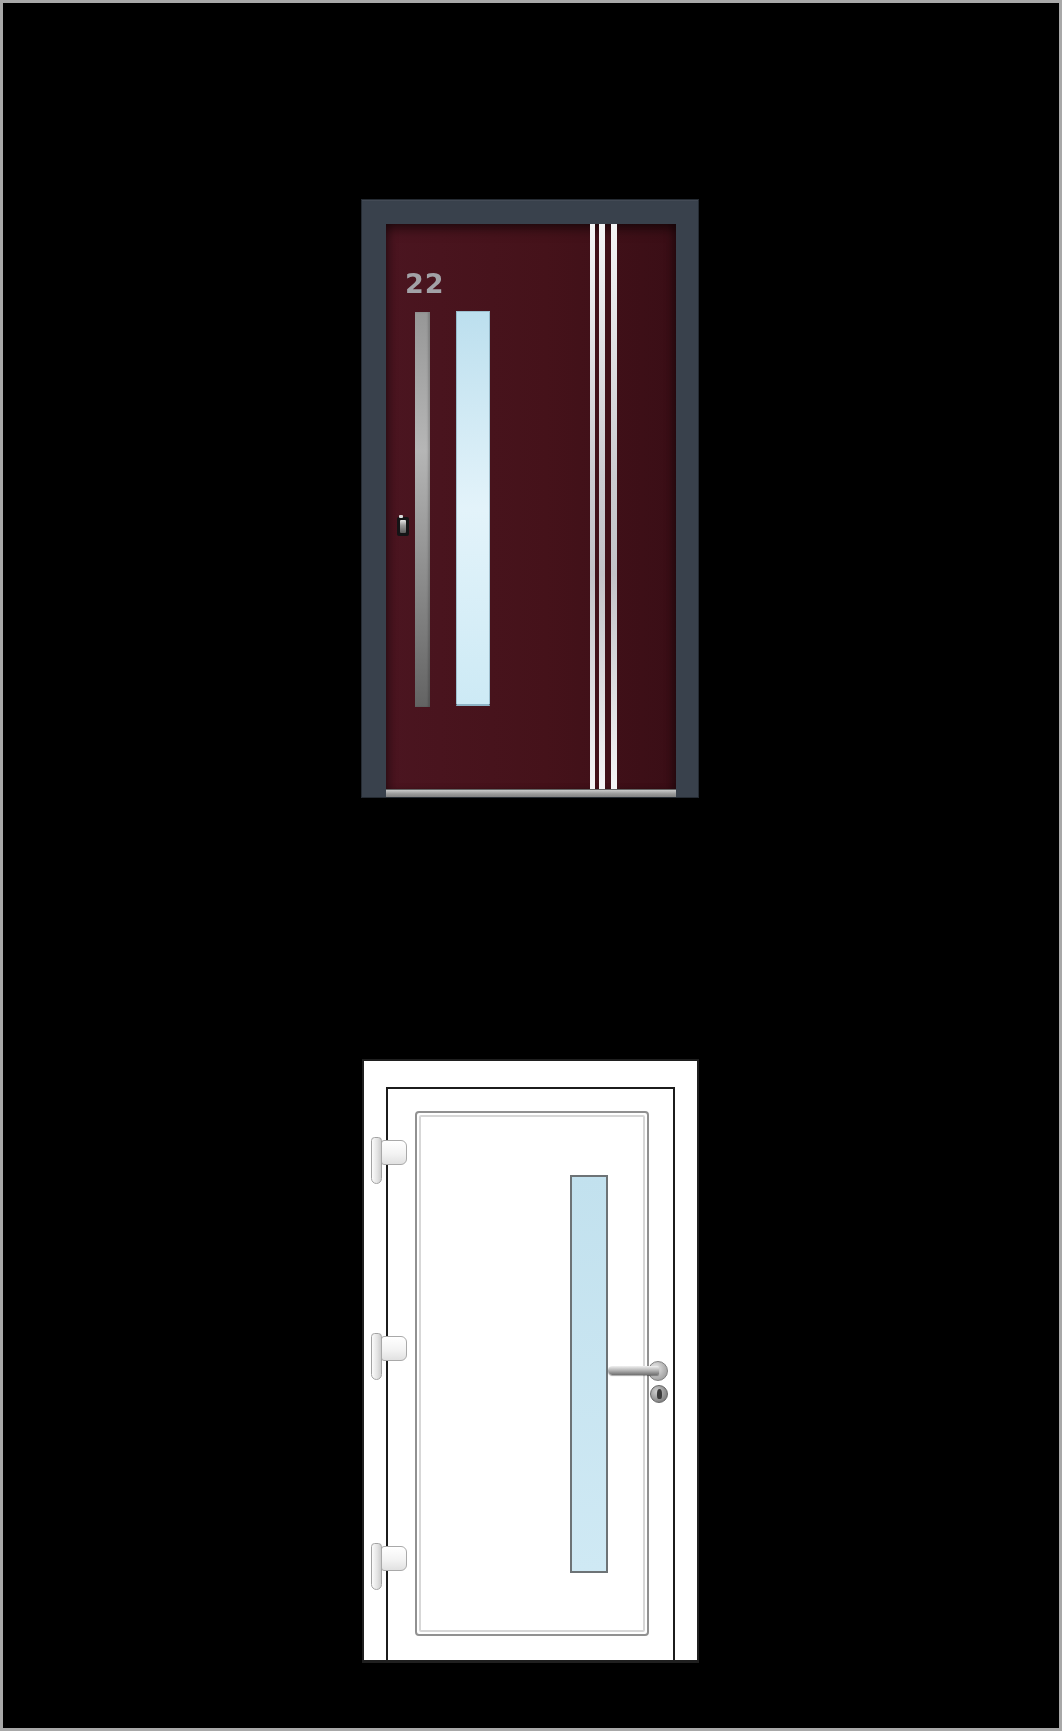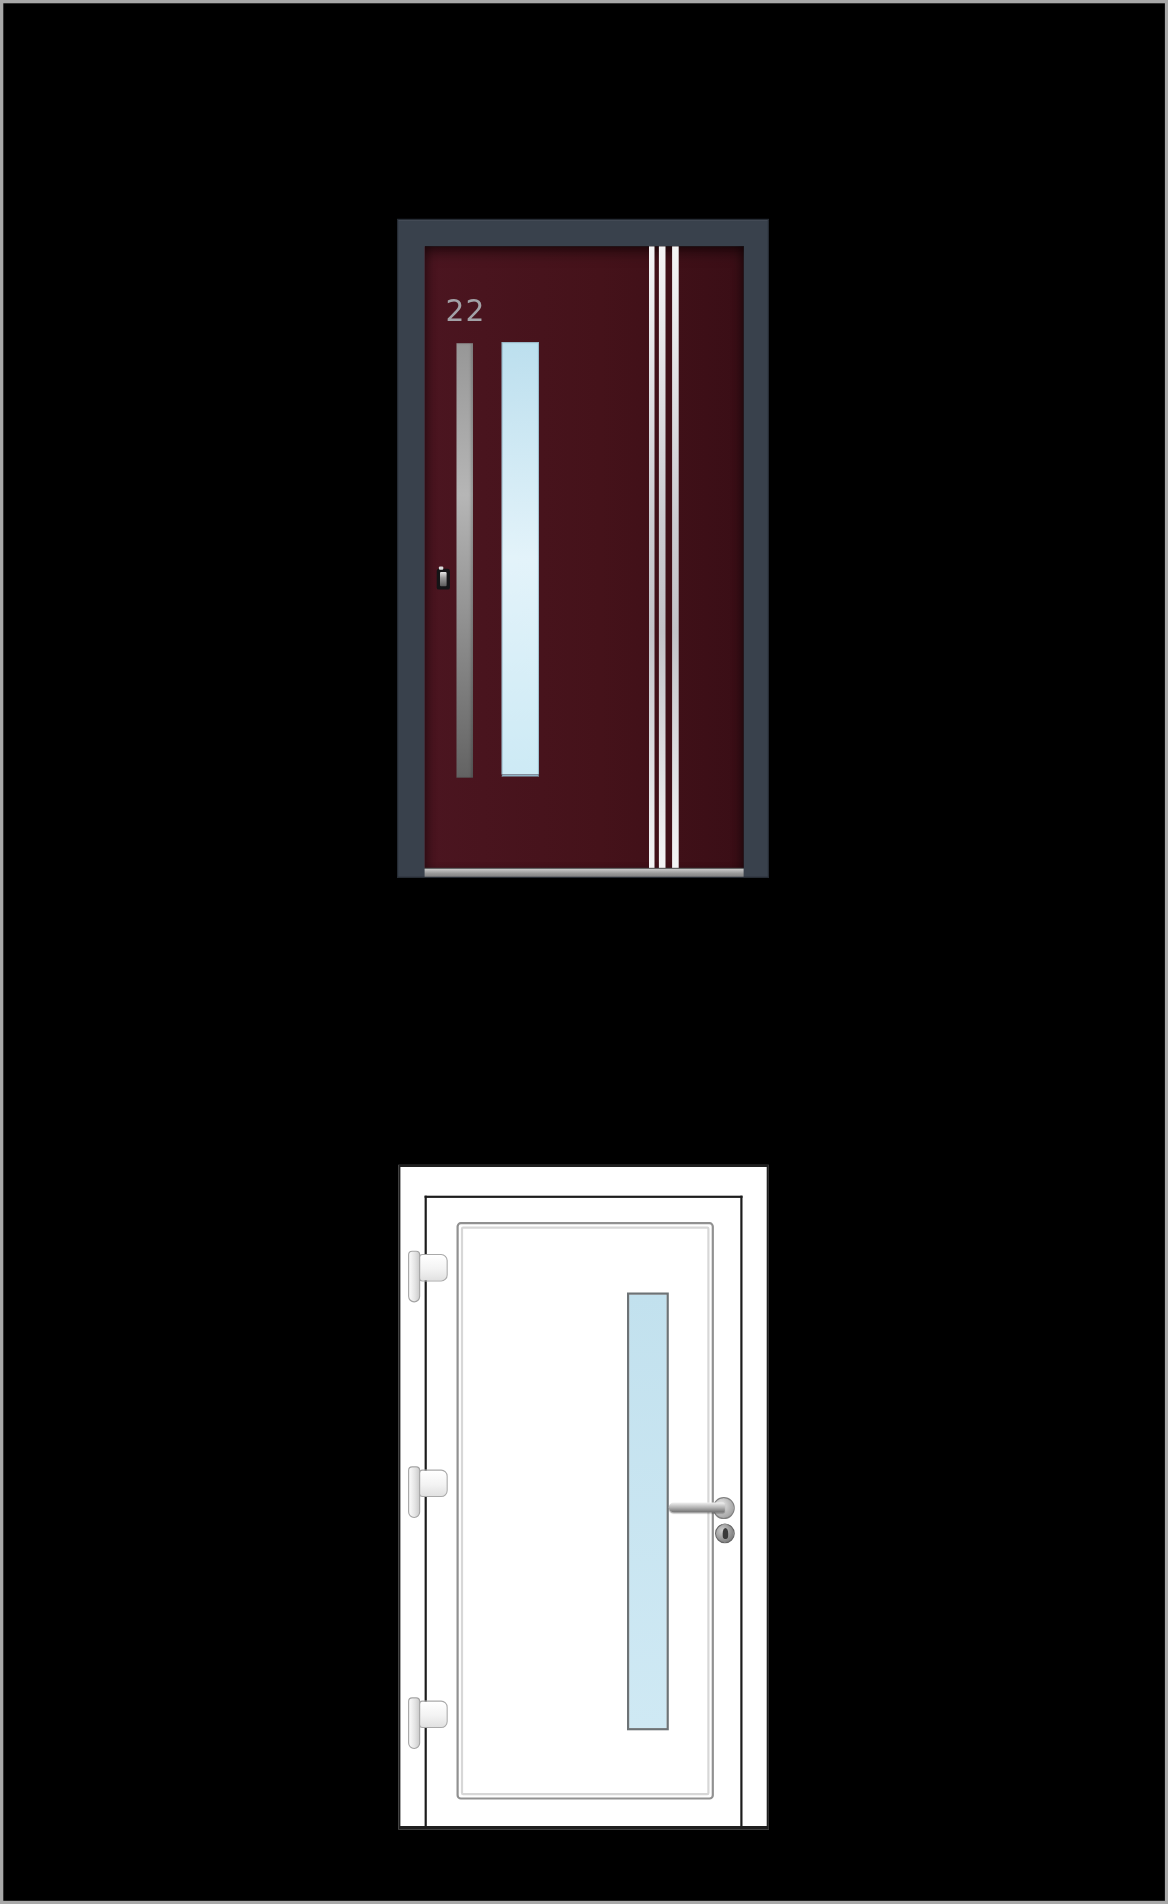--- a/index.html
+++ b/index.html
@@ -18,21 +18,21 @@
   }
   .top-panel{
     position:absolute;left:24px;top:24px;width:290px;height:565px;
     background:linear-gradient(90deg,var(--t-panel-l,#4b1520) 0%,var(--t-panel-m,#45121a) 55%,var(--t-panel-r,#3a0e16) 100%);
     box-shadow:inset 0 9px 12px -4px rgba(0,0,0,.5),
                inset 7px 0 9px -4px rgba(0,0,0,.35),
                inset -7px 0 9px -4px rgba(0,0,0,.35);
   }
   .house-number{
     position:absolute;left:19px;top:46px;
-    font-size:27px;font-weight:normal;letter-spacing:1px;
+    font-size:27px;font-weight:bold;letter-spacing:1px;
     color:var(--t-number,#a2a2a7);line-height:1;
   }
   .t-handle{
     position:absolute;left:29px;top:88px;width:15px;height:395px;
     background:linear-gradient(180deg,var(--t-handle-top,#979797) 0%,var(--t-handle-hi,#b6b6b6) 35%,#9c9c9c 55%,var(--t-handle-bot,#636363) 100%);
     box-shadow:inset -2px 0 2px rgba(0,0,0,.18);
   }
   .t-lock{
     position:absolute;left:11px;top:293px;width:12px;height:19px;
     background:#141416;border-radius:2px;

